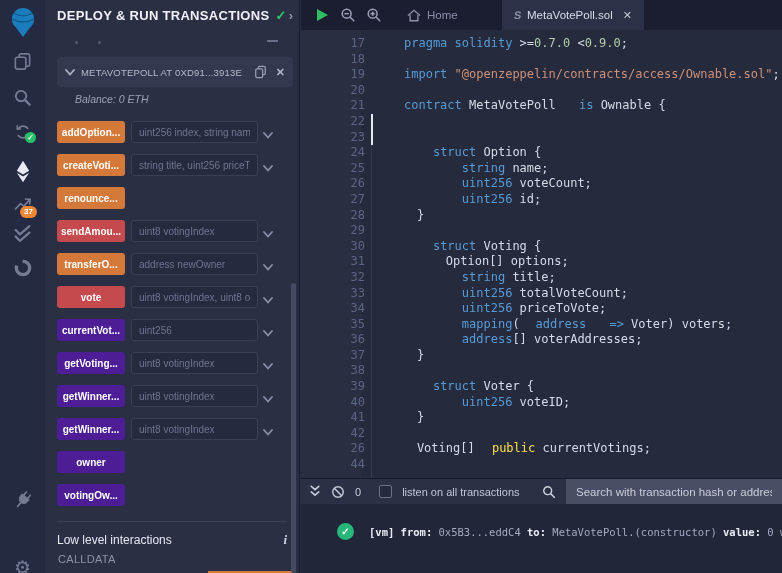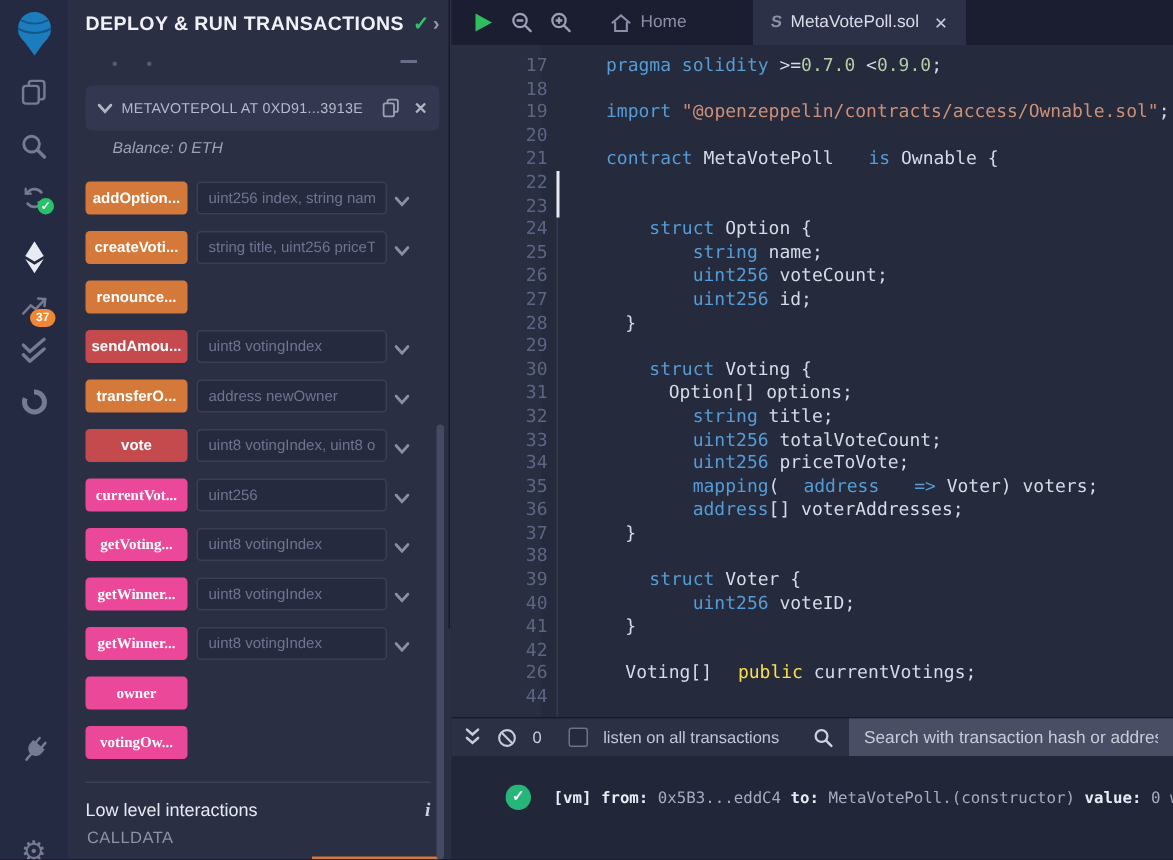--- a/index.html
+++ b/index.html
@@ -14,21 +14,21 @@
   .ib-item svg { display:block; }
   .badge-green { position:absolute; left:25px; top:10px; width:11px; height:11px;
                  border-radius:50%; background:#27c168; color:#fff; font-size:8px;
                  line-height:11px; text-align:center; font-weight:bold; }
   .badge-count { position:absolute; left:20px; top:12px; min-width:17px; height:12px;
                  border-radius:7px; background:#ee8835; color:#fff; font-size:8px;
                  font-weight:bold; line-height:12px; text-align:center; padding:0 3px; }
   .gear-glyph { color:#767b94; font-size:19px; }
 
   
-  .sidepanel { position:absolute; left:45px; top:0; width:255px; height:419px;
+  .sidepanel { position:absolute; left:45px; top:0; width:255px; height:573px;
                background:#2b2f44; border-right:1px solid #171b2c; }
   .sp-header { position:absolute; left:12px; top:8px; right:6px; display:flex; align-items:center; }
   .sp-title { color:#f0f1f7; font-size:13px; font-weight:bold; letter-spacing:.3px; }
   .sp-check { color:#2dc46e; font-weight:bold; font-size:13px; margin-left:6px; }
   .sp-chev { color:#9298b0; font-size:13px; margin-left:auto; font-weight:bold; }
   .remnant-dot { position:absolute; width:3px; height:3px; background:#555a72; border-radius:50%; }
   .remnant-minus { position:absolute; left:222px; top:40px; width:11px; height:2px; background:#6a6f87; }
 
   .contract-card { position:absolute; left:12px; top:57px; width:236px; height:30px;
                    background:#333850; border-radius:4px; display:flex; align-items:center;
@@ -38,21 +38,21 @@
   .cc-icon { color:#b0b4c6; flex:0 0 auto; }
   .balance { position:absolute; left:30px; top:93px; color:#9da1b8; font-size:10.5px;font-style:italic; }
 
   .fn-list { position:absolute; left:0; top:116px; width:255px; }
   .fn-row { position:relative; height:33px; }
   .fn-btn { position:absolute; left:12px; top:5px; width:68px; height:22px; border:none;
             border-radius:3px; color:#fff; font-size:10px; font-weight:bold;
             font-family:"Liberation Sans",sans-serif; white-space:nowrap; overflow:hidden; }
   .fn-btn.warning { background:#d4793a; }
   .fn-btn.danger  { background:#c54a4e; }
-  .fn-btn.info    { background:#ec4899;font-family:Liberation Serif, serif; }
+  .fn-btn.info    { background:#4c1d95; }
   .fn-input { position:absolute; left:86px; top:5px; width:127px; height:22px;
               background:#262a3e; border:1px solid #3a3f55; border-radius:3px;
               color:#d5d8e4; font-size:10px; padding:0 7px;
               font-family:"Liberation Sans",sans-serif; }
   .fn-input::placeholder { color:#6f7490; }
   .fn-chev { position:absolute; left:218px; top:9px; color:#8a8fa8; }
 
   .sp-divider { position:absolute; left:12px; top:521px; width:230px; height:1px; background:#3c4158; }
   .lowlevel { position:absolute; left:12px; top:532px; right:12px; display:flex; align-items:center; }
   .ll-title { color:#e6e8f0; font-size:12px; }

